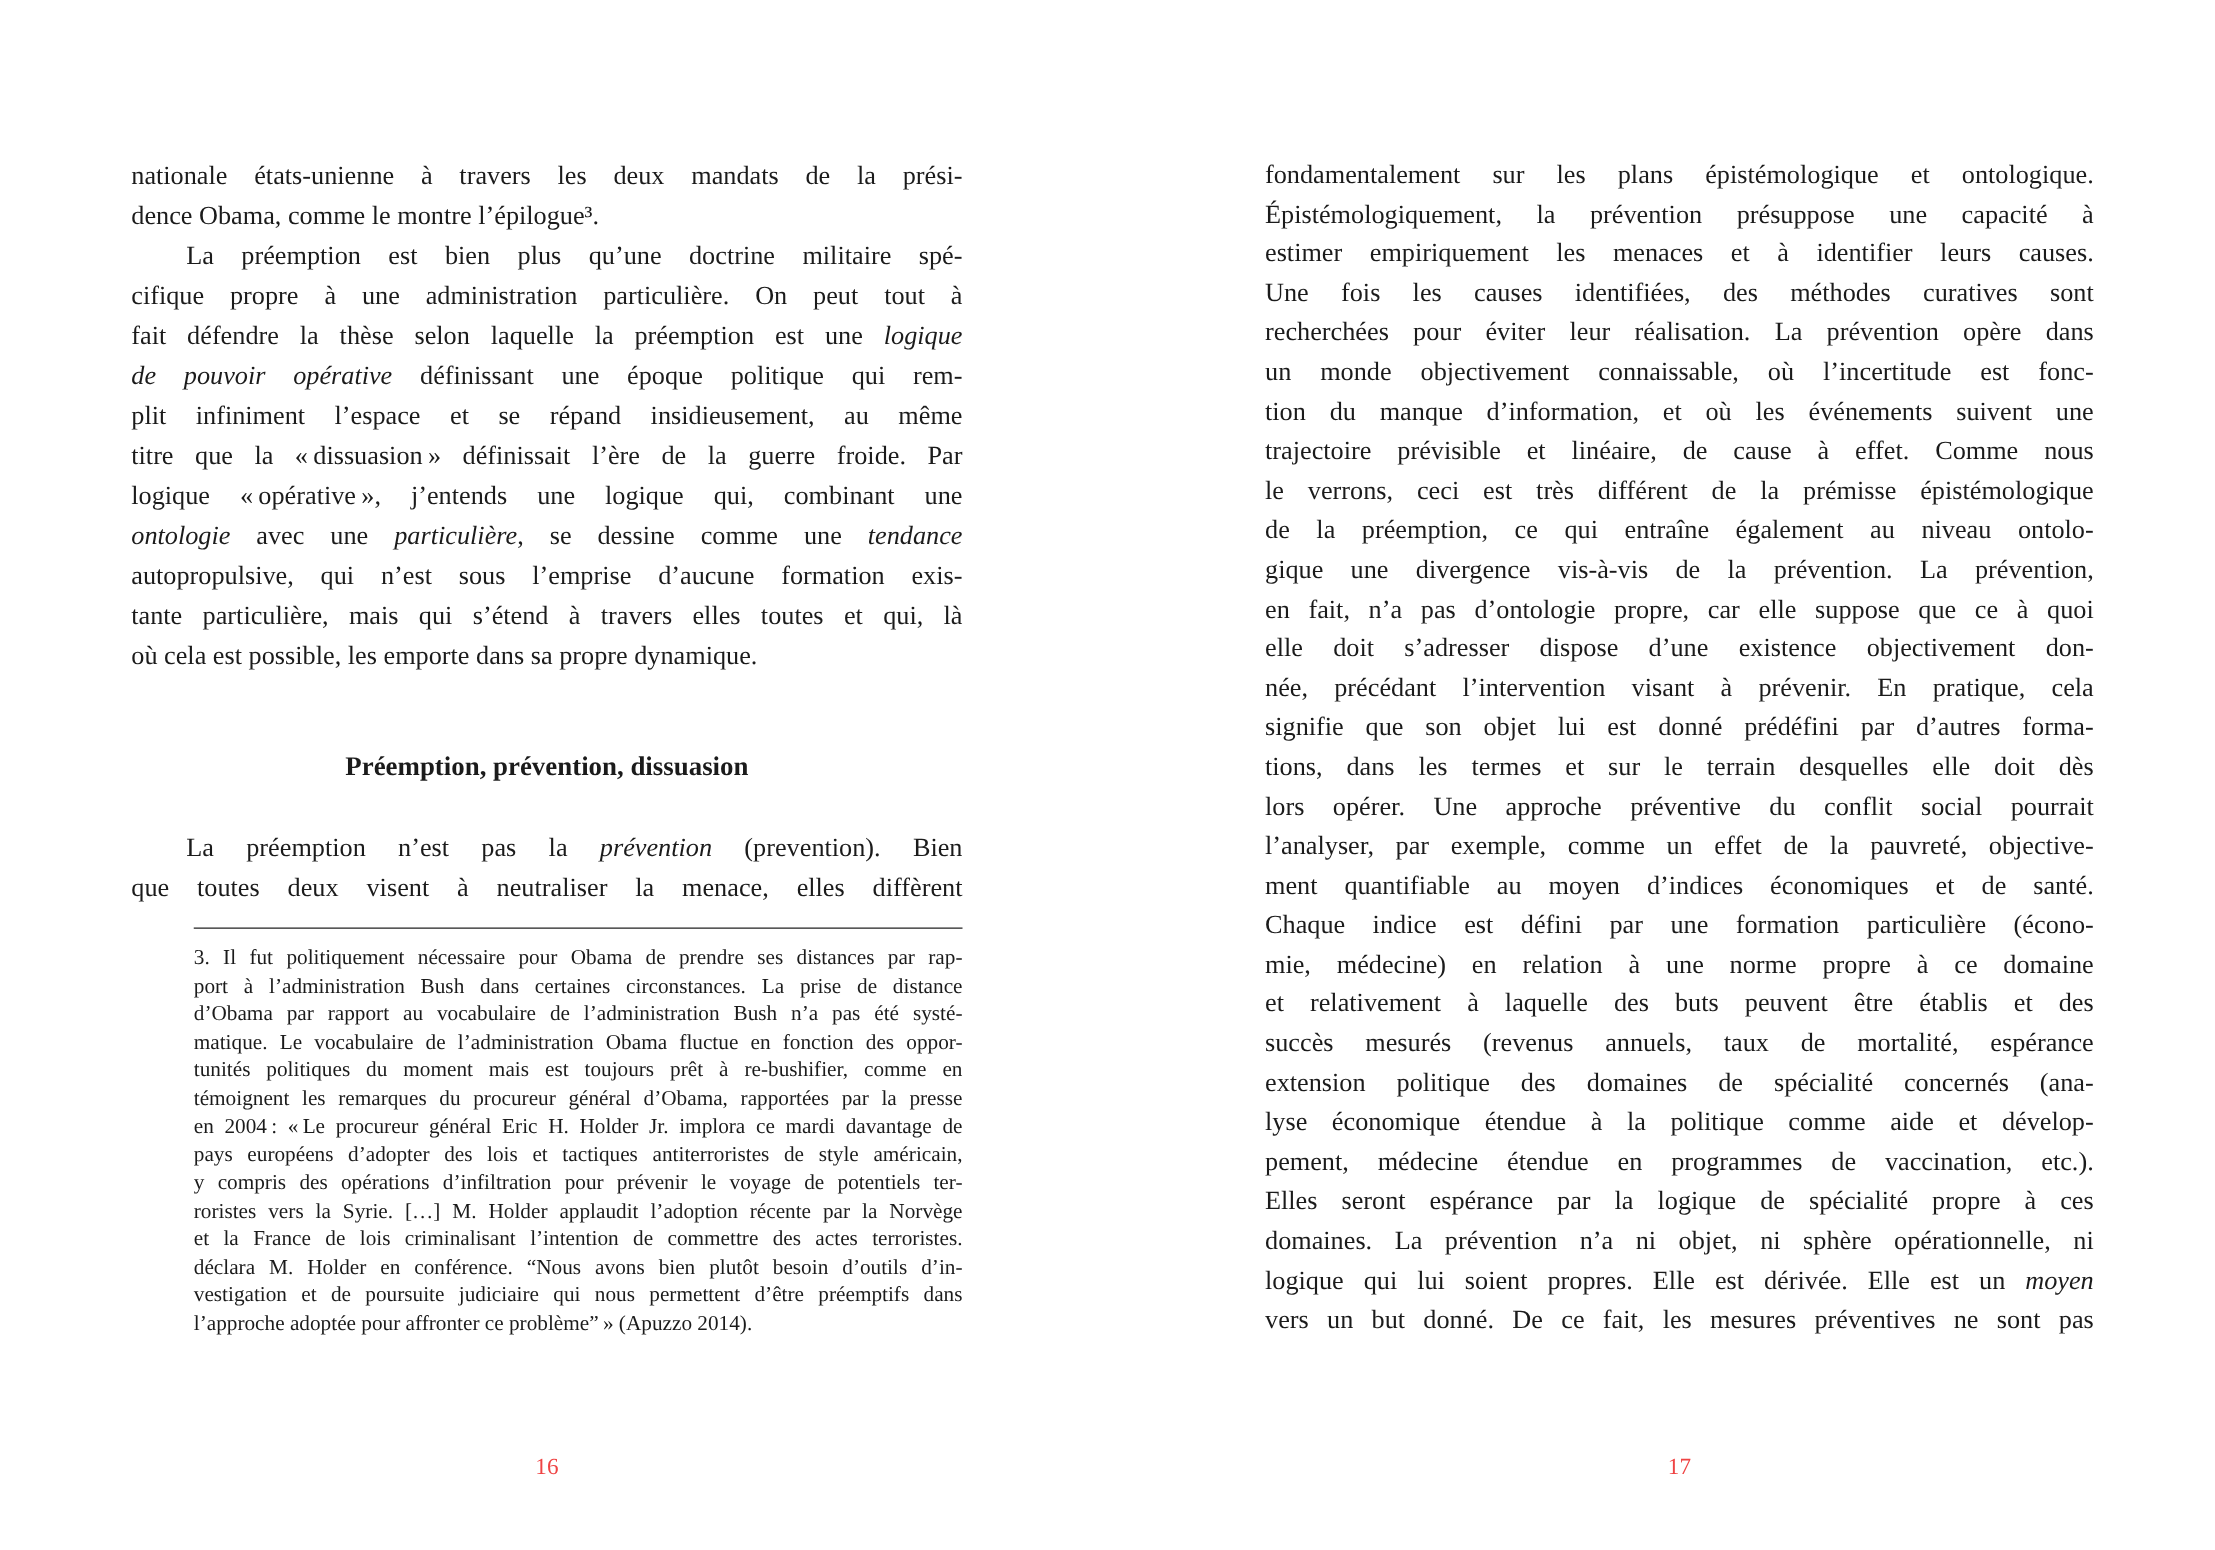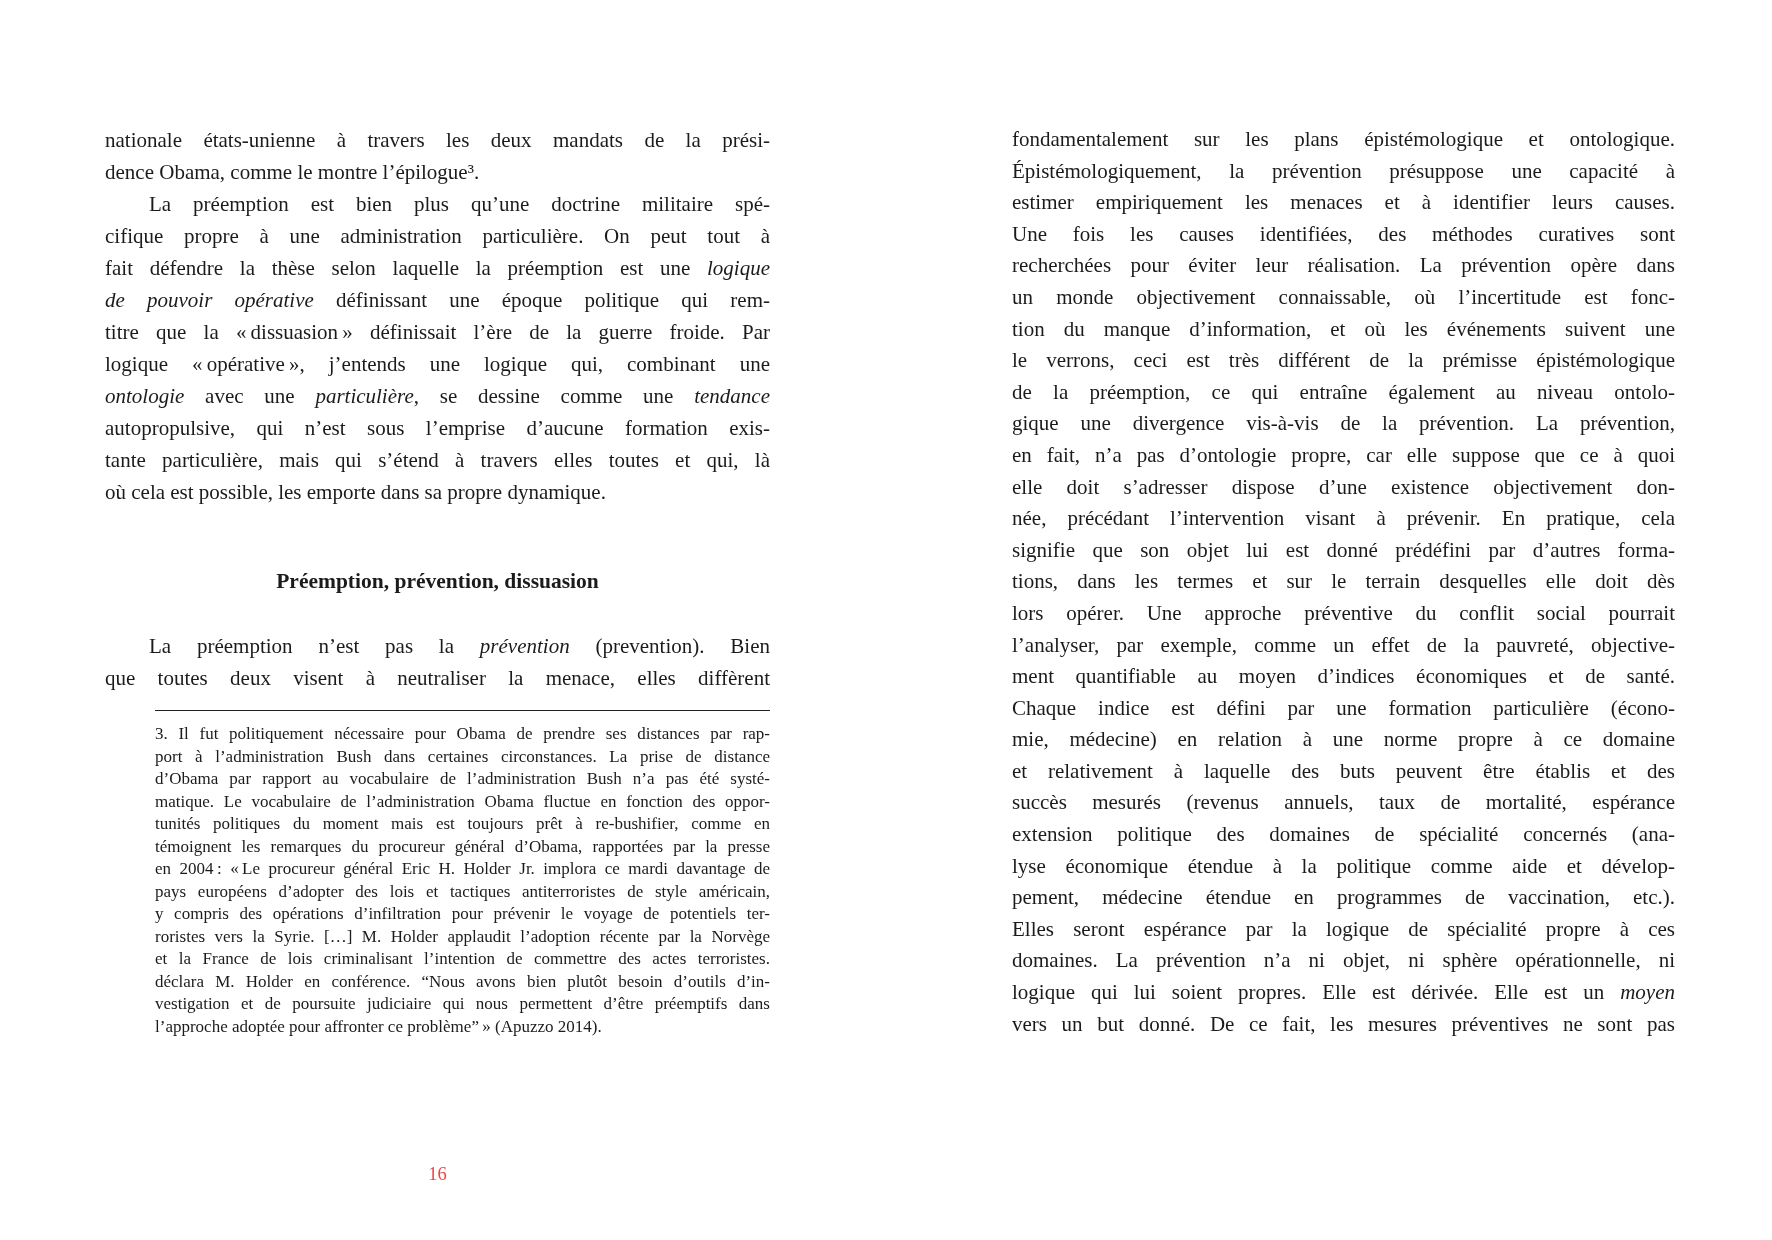--- a/index.html
+++ b/index.html
@@ -26,20 +26,21 @@
   <div class="col left-col">
     <div class="para">
         <div class="line">nationale états-unienne à travers les deux mandats de la prési-</div>
         <div class="line">dence Obama, comme le montre l’épilogue³.</div>
       </div>
     <div class="para indent">
         <div class="line">La préemption est bien plus qu’une doctrine militaire spé-</div>
         <div class="line">cifique propre à une administration particulière. On peut tout à</div>
         <div class="line">fait défendre la thèse selon laquelle la préemption est une <i>logique</i></div>
         <div class="line"><i>de pouvoir opérative</i> définissant une époque politique qui rem-</div>
+        <div class="line">plit infiniment l’espace et se répand insidieusement, au même</div>
         <div class="line">titre que la « dissuasion » définissait l’ère de la guerre froide. Par</div>
         <div class="line">logique « opérative », j’entends une logique qui, combinant une</div>
         <div class="line"><i>ontologie</i> avec une <i>particulière</i>, se dessine comme une <i>tendance</i></div>
         <div class="line">autopropulsive, qui n’est sous l’emprise d’aucune formation exis-</div>
         <div class="line">tante particulière, mais qui s’étend à travers elles toutes et qui, là</div>
         <div class="line">où cela est possible, les emporte dans sa propre dynamique.</div>
       </div>
     <div class="heading">Préemption, prévention, dissuasion</div>
     <div class="para indent cont">
         <div class="line">La préemption n’est pas la <i>prévention</i> (prevention). Bien</div>
@@ -66,20 +67,21 @@
 
   <div class="col right-col">
     <div class="para cont">
         <div class="line">fondamentalement sur les plans épistémologique et ontologique.</div>
         <div class="line">Épistémologiquement, la prévention présuppose une capacité à</div>
         <div class="line">estimer empiriquement les menaces et à identifier leurs causes.</div>
         <div class="line">Une fois les causes identifiées, des méthodes curatives sont</div>
         <div class="line">recherchées pour éviter leur réalisation. La prévention opère dans</div>
         <div class="line">un monde objectivement connaissable, où l’incertitude est fonc-</div>
         <div class="line">tion du manque d’information, et où les événements suivent une</div>
+        <div class="line">trajectoire prévisible et linéaire, de cause à effet. Comme nous</div>
         <div class="line">le verrons, ceci est très différent de la prémisse épistémologique</div>
         <div class="line">de la préemption, ce qui entraîne également au niveau ontolo-</div>
         <div class="line">gique une divergence vis-à-vis de la prévention. La prévention,</div>
         <div class="line">en fait, n’a pas d’ontologie propre, car elle suppose que ce à quoi</div>
         <div class="line">elle doit s’adresser dispose d’une existence objectivement don-</div>
         <div class="line">née, précédant l’intervention visant à prévenir. En pratique, cela</div>
         <div class="line">signifie que son objet lui est donné prédéfini par d’autres forma-</div>
         <div class="line">tions, dans les termes et sur le terrain desquelles elle doit dès</div>
         <div class="line">lors opérer. Une approche préventive du conflit social pourrait</div>
         <div class="line">l’analyser, par exemple, comme un effet de la pauvreté, objective-</div>
@@ -92,14 +94,15 @@
         <div class="line">lyse économique étendue à la politique comme aide et dévelop-</div>
         <div class="line">pement, médecine étendue en programmes de vaccination, etc.).</div>
         <div class="line">Elles seront espérance par la logique de spécialité propre à ces</div>
         <div class="line">domaines. La prévention n’a ni objet, ni sphère opérationnelle, ni</div>
         <div class="line">logique qui lui soient propres. Elle est dérivée. Elle est un <i>moyen</i></div>
         <div class="line">vers un but donné. De ce fait, les mesures préventives ne sont pas</div>
       </div>
   </div>
 
   <div class="pageno pageno-left">16</div>
+  <div class="pageno pageno-right">17</div>
 
 </div>
 
 </body></html>

